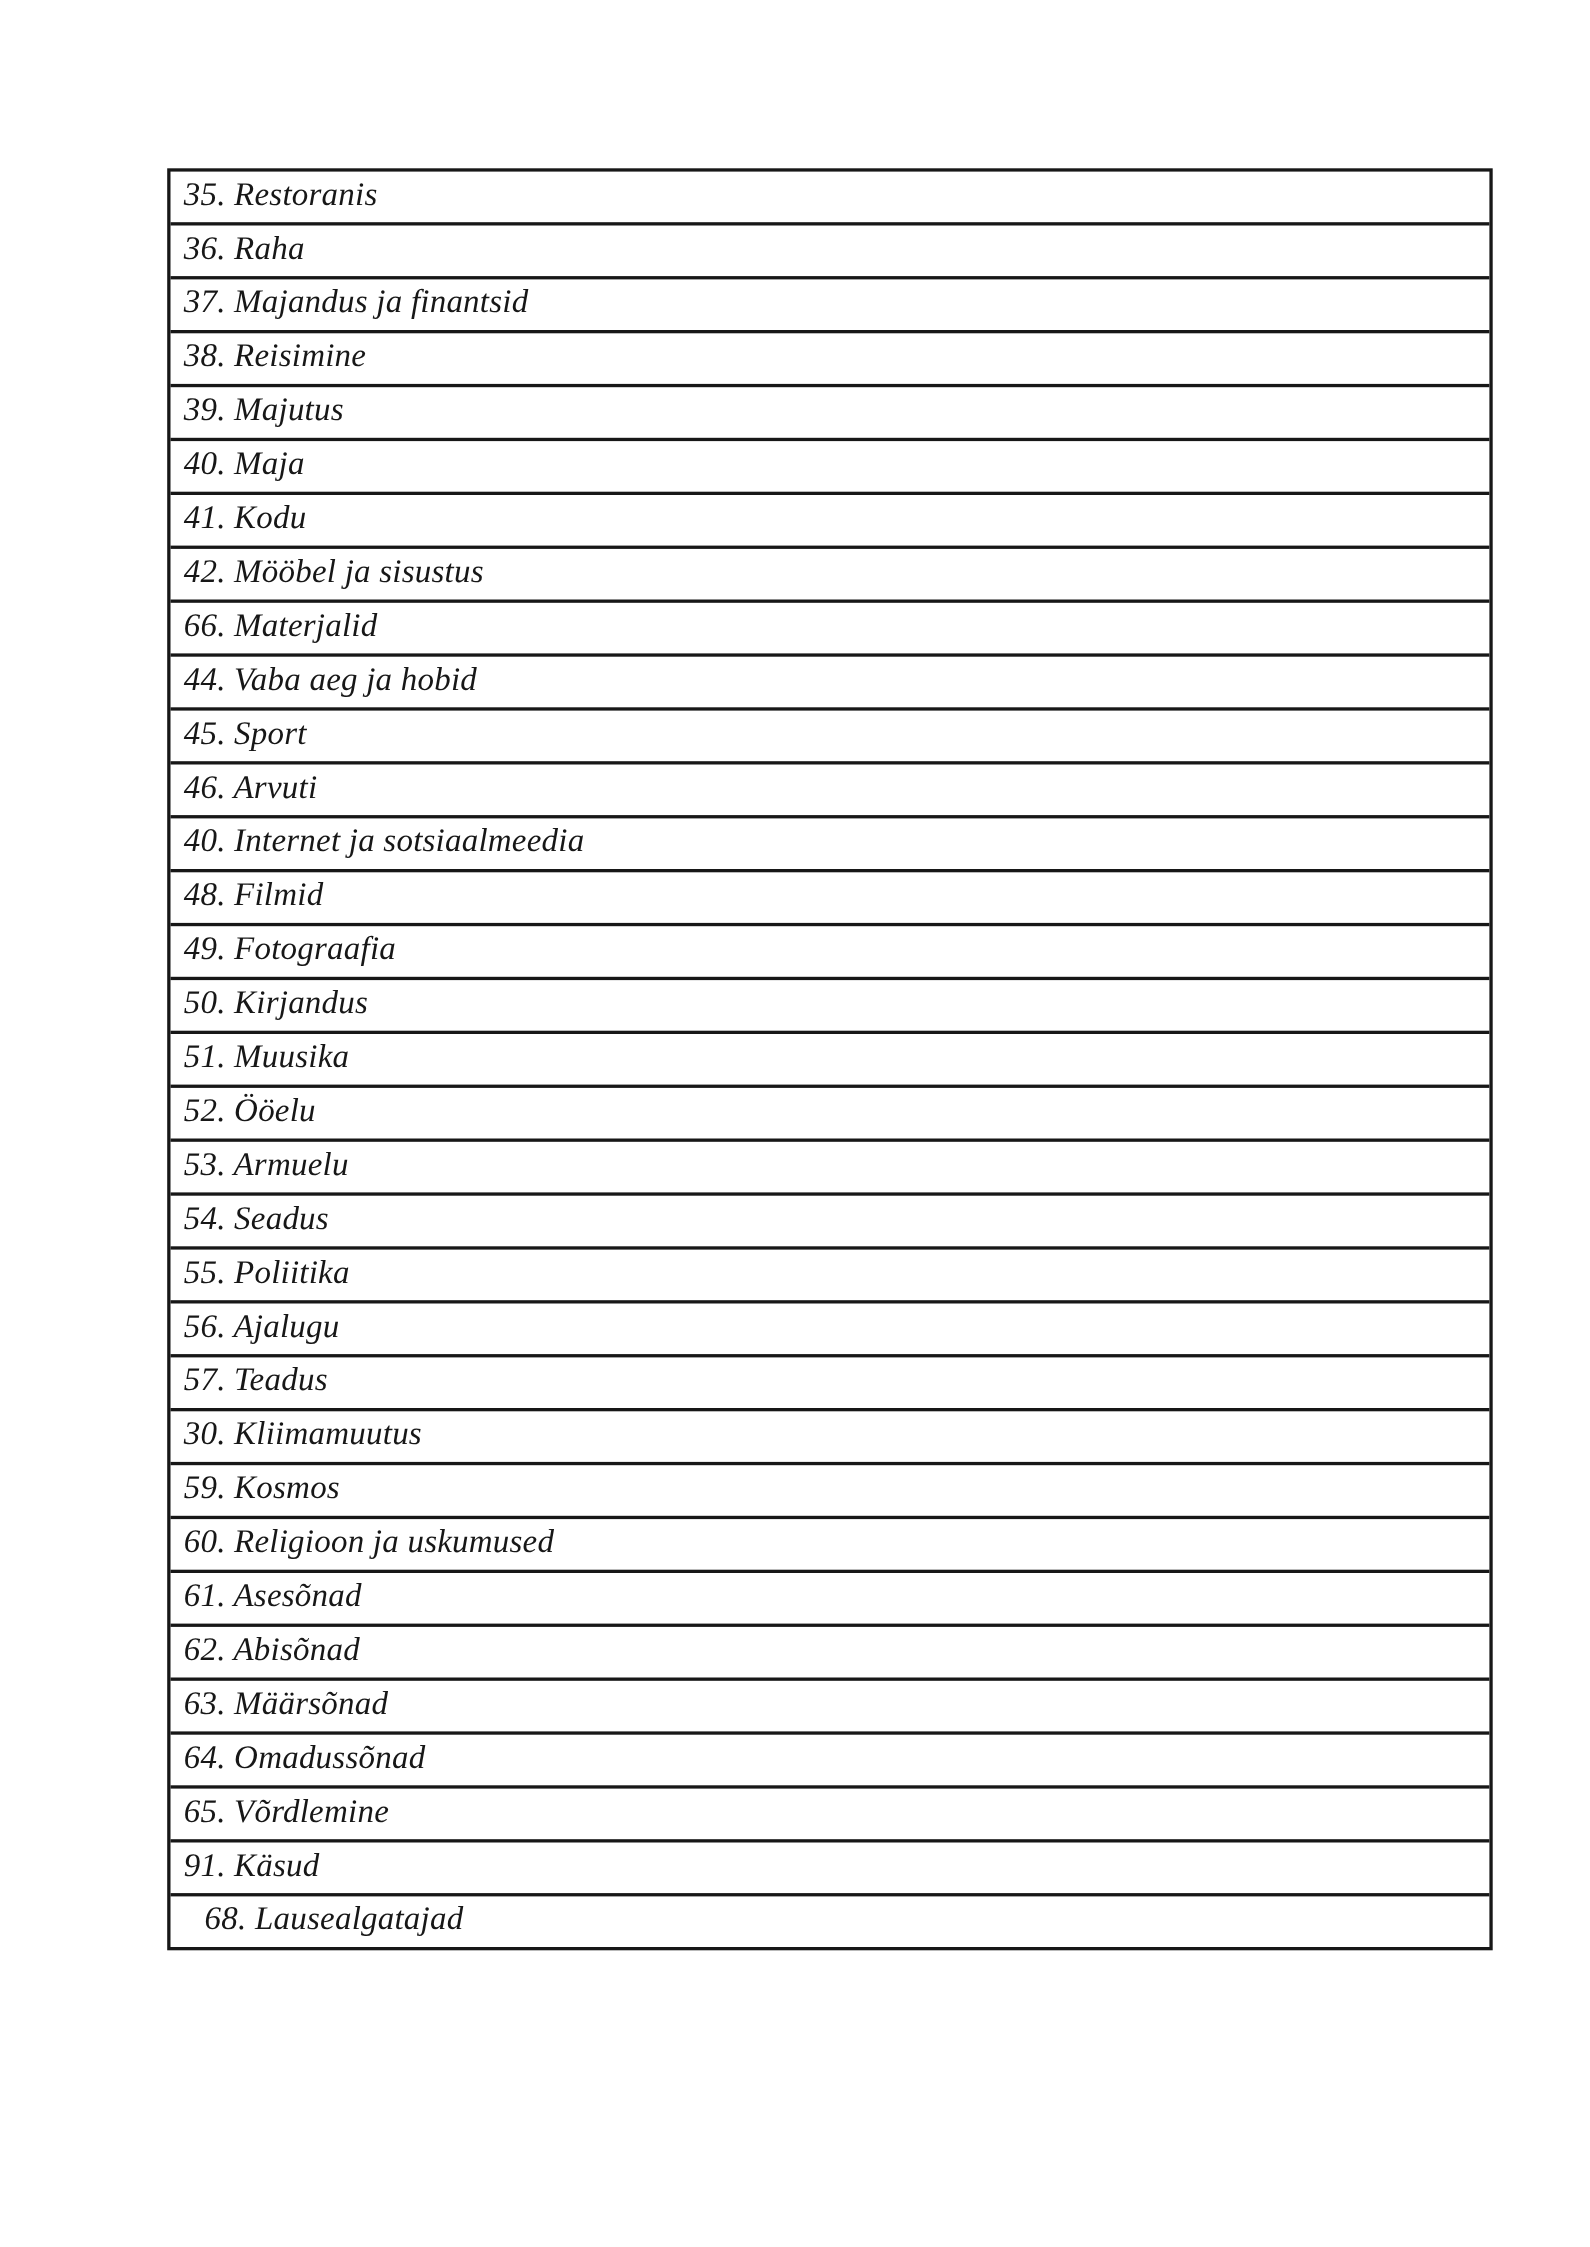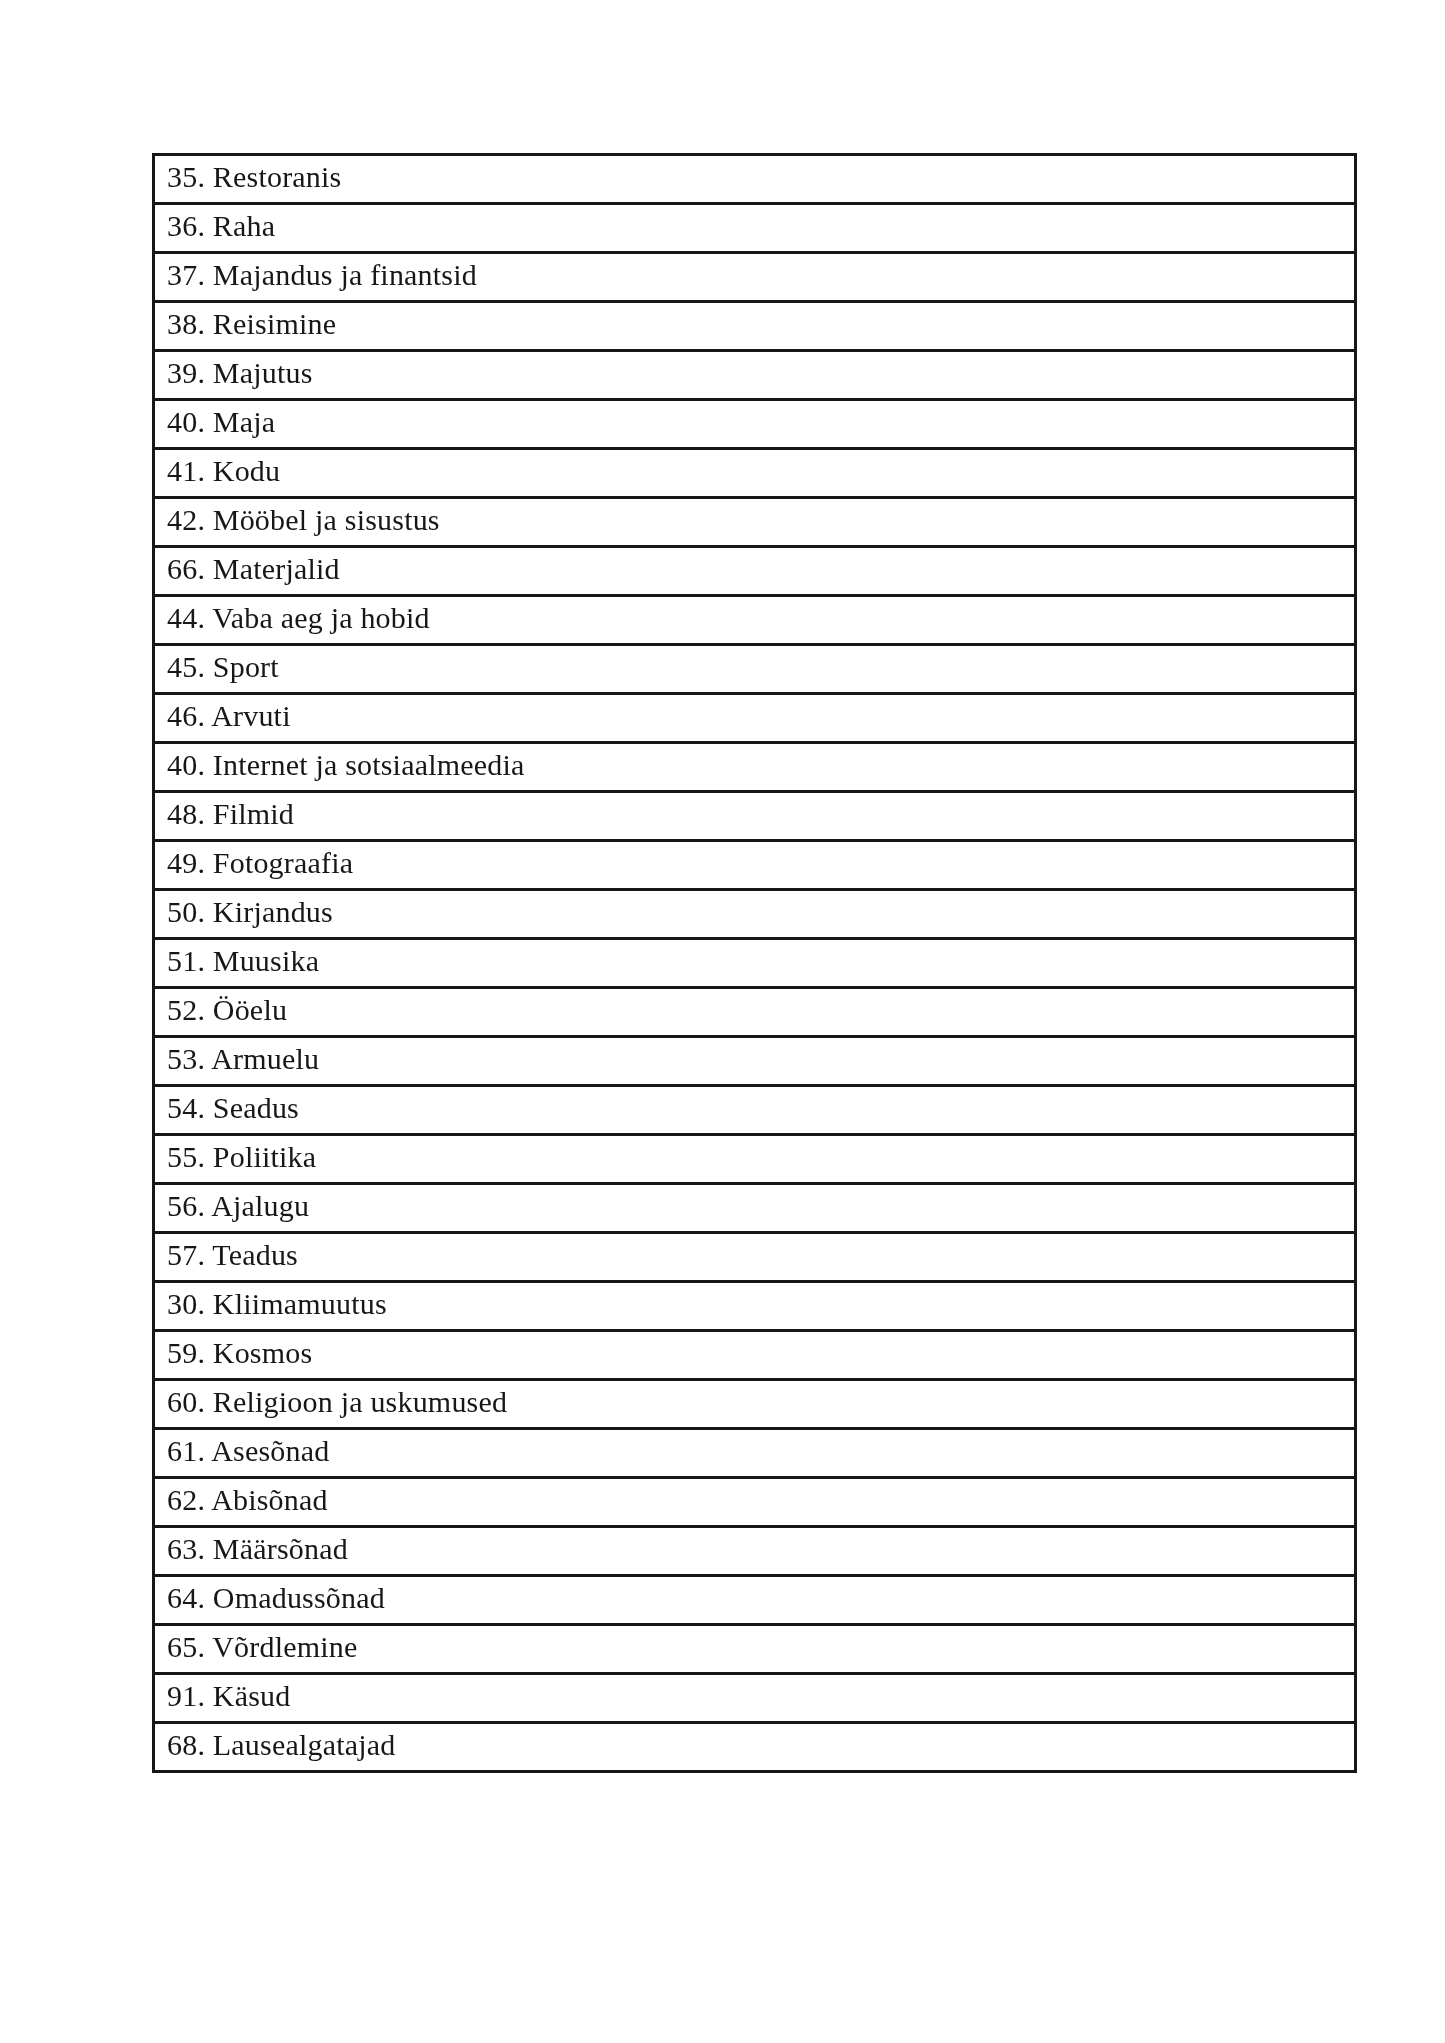--- a/index.html
+++ b/index.html
@@ -34,29 +34,31 @@
   .toc-row {
     flex: 1 1 0;
     display: flex;
     align-items: center;
     border-bottom: 3px solid var(--ink, #171717);
     box-sizing: border-box;
     overflow: hidden;
   }
   .toc-row:last-child {
     border-bottom: none;
+    padding-left: 19px;
   }
   .toc-row .row-text {
     color: var(--ink, #171717);
     font-size: 30px;
     line-height: 1;
     padding-left: 12px;
     padding-bottom: 4px;
     white-space: nowrap;
     letter-spacing: 0.2px;
+    font-style: italic;
   }
 </style>
 </head>
 <body>
 
 <div class="page">
   <div class="toc-table" id="toc-table">
       <div class="toc-row">
         <span class="row-text">35. Restoranis</span>
       </div>

